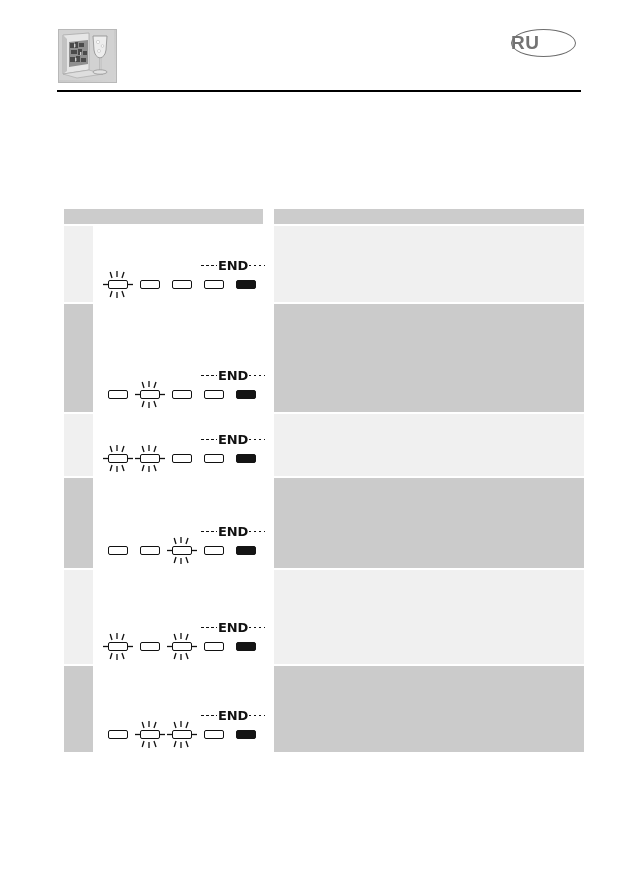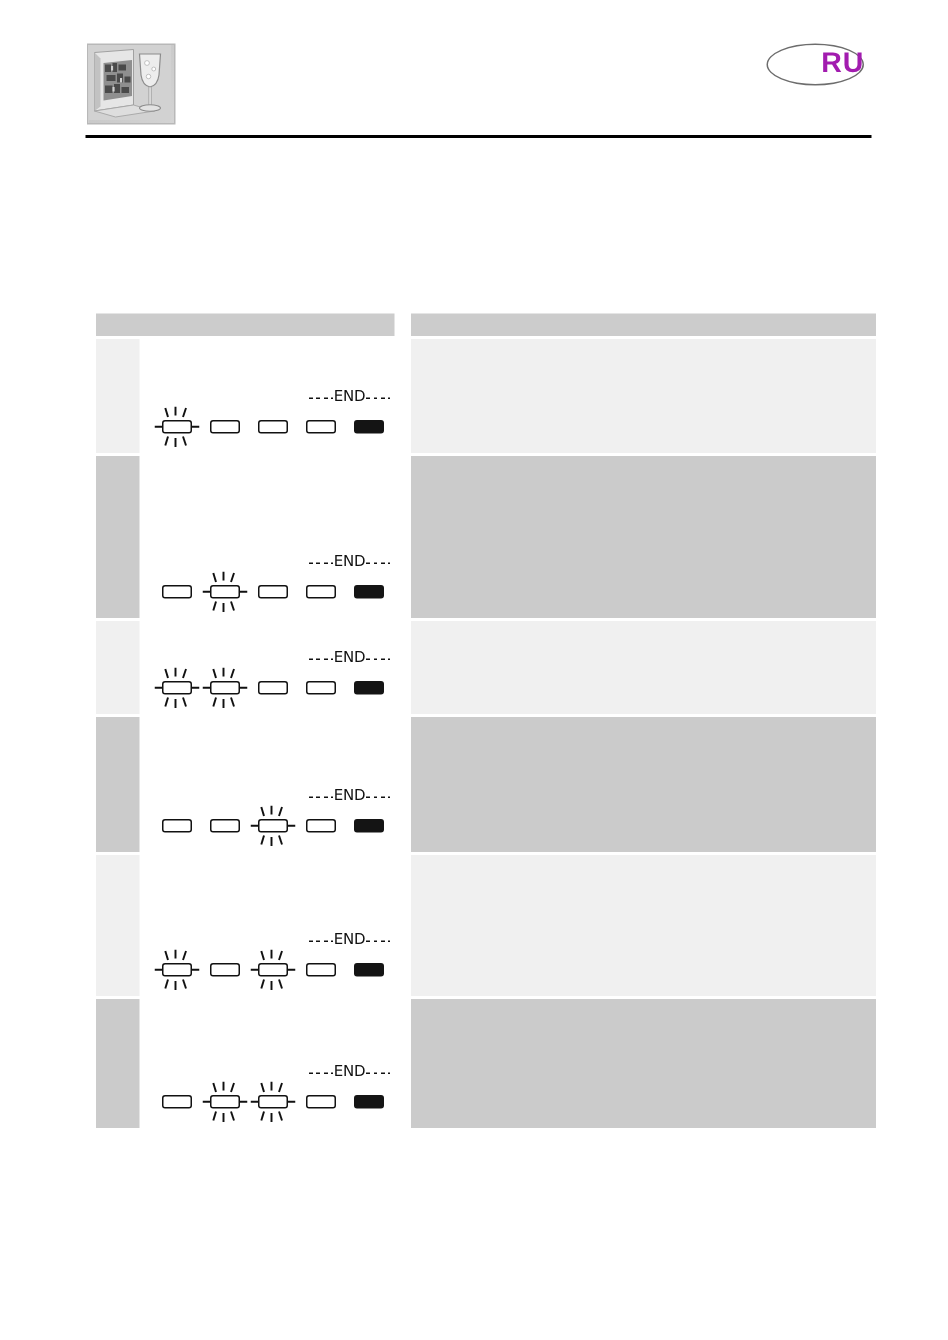--- a/index.html
+++ b/index.html
@@ -52,24 +52,24 @@
     border-radius: 50%;
     box-sizing: border-box;
   }
   #lang-badge .badge-text {
     position: absolute;
     left: 0;
     top: 0;
     width: 65px;
     height: 28px;
     line-height: 28px;
-    text-align: right;
+    text-align: left;
     font-size: 19px;
     font-weight: bold;
-    color: #a21caf;
+    color: #737373;
     letter-spacing: 0.5px;
   }
 
   #header-rule {
     position: absolute;
     left: 57px;
     top: 90px;
     width: 524px;
     height: 2px;
     background: #000000;
@@ -174,22 +174,22 @@
   }
   .end-label .dash-run {
     flex: 0 0 auto;
     height: 1px;
     width: 16px;
     background: repeating-linear-gradient(to right,
                 #111 0px, #111 2.5px, transparent 2.5px, transparent 5px);
   }
   .end-label .end-text {
     font-family: "DejaVu Sans", sans-serif;
-    font-size: 10px;
-    font-weight: normal;
+    font-size: 13px;
+    font-weight: bold;
     color: #111;
     letter-spacing: -0.2px;
     padding: 0 1px;
     line-height: 1;
   }
 
   .led-row {
     position: absolute;
     left: 0;
     bottom: 6px;

